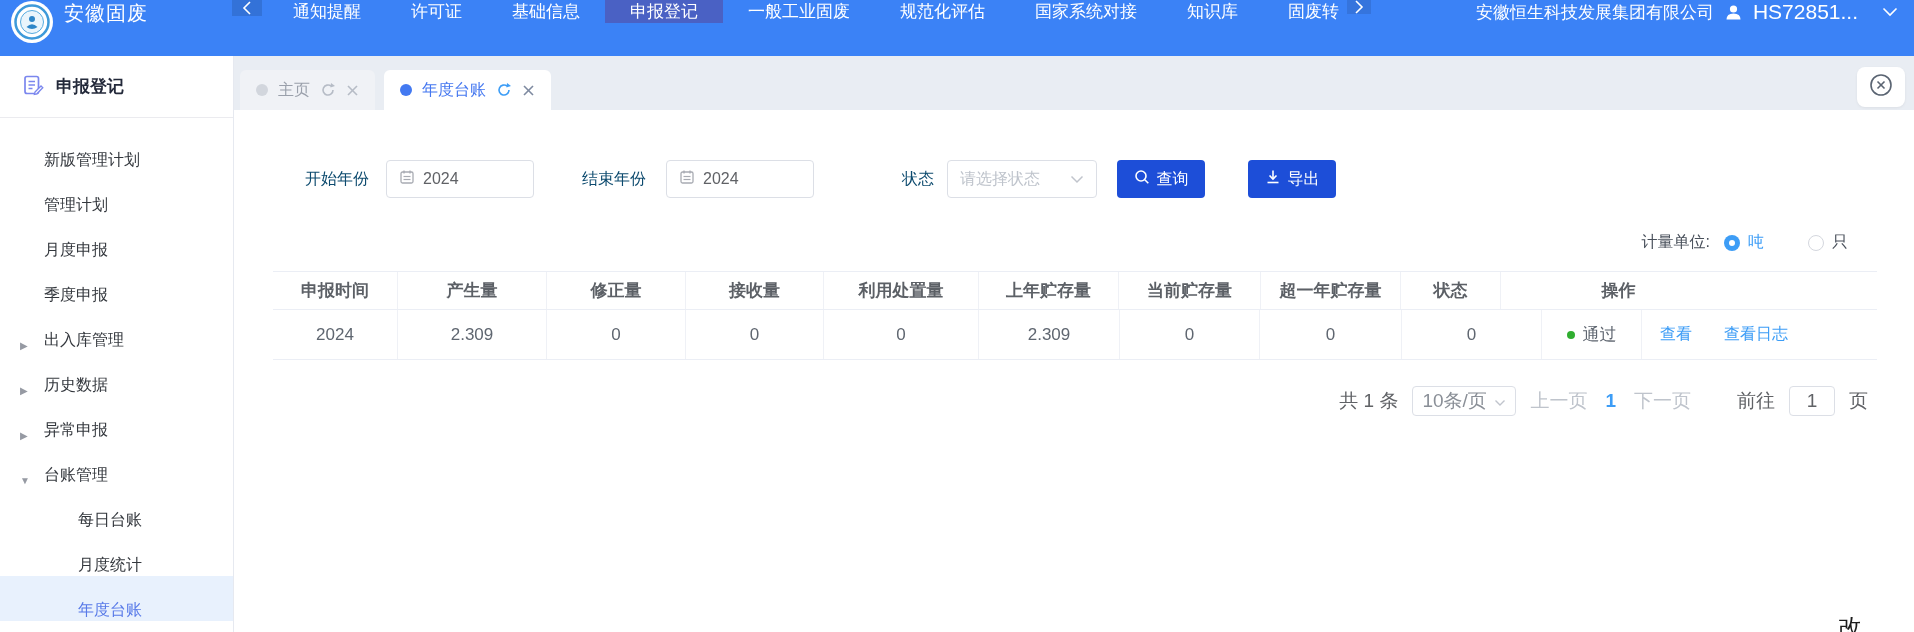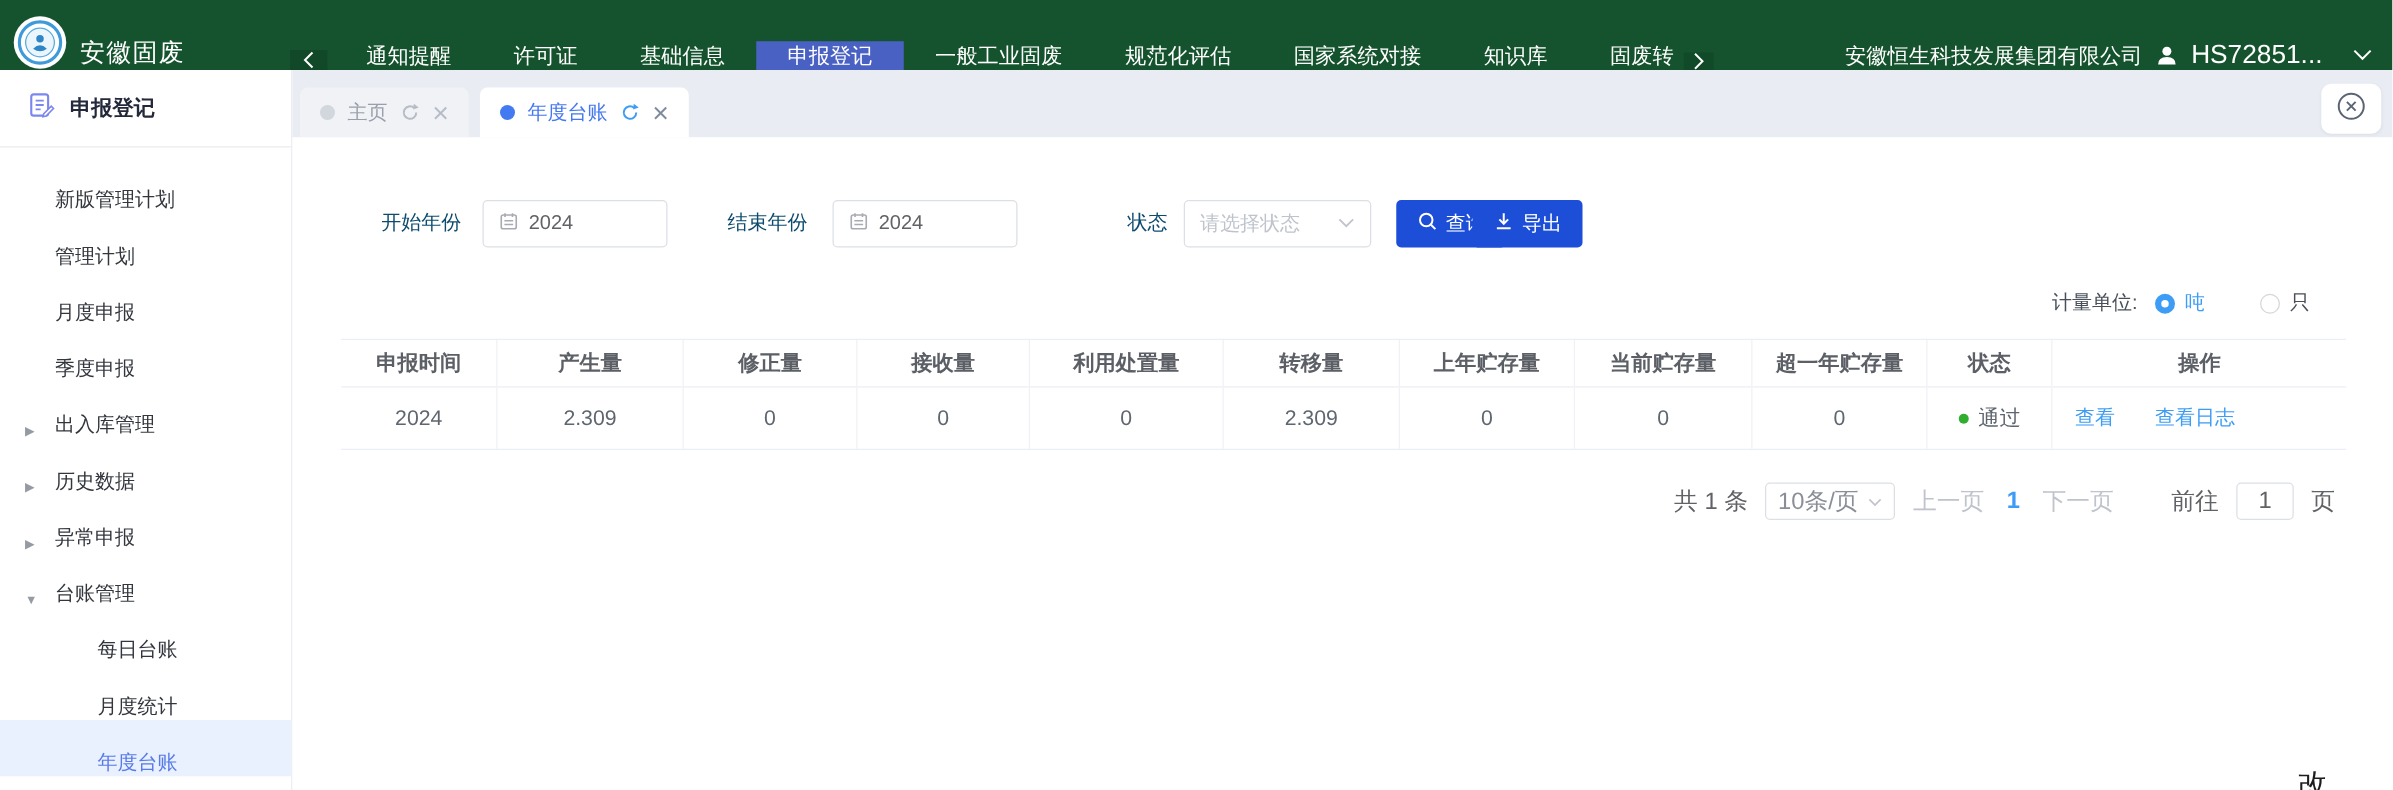--- a/index.html
+++ b/index.html
@@ -1,20 +1,20 @@
 <!DOCTYPE html>
 <html><head>
 <meta charset="utf-8">
 <style>
   * { margin:0; padding:0; box-sizing:border-box; }
   html,body { width:1914px; height:632px; overflow:hidden; }
   body { font-family:"Liberation Sans","DejaVu Sans",sans-serif; background:#fff; position:relative; }
 
   
-  .navbar { position:absolute; left:0; top:0; width:1914px; height:56px; background:#14532d; display:flex; align-items:flex-end; color:#fff; }
+  .navbar { position:absolute; left:0; top:0; width:1914px; height:56px; background:#3b82f6; display:flex; align-items:flex-start; color:#fff; }
   .logo-wrap { width:64px; display:flex; align-items:center; justify-content:center; }
   .app-title { display:flex; align-items:center; font-size:20px; font-weight:500; letter-spacing:1px; width:150px; }
   .nav-collapse { width:30px; background:rgba(0,0,0,.12); display:flex; align-items:center; justify-content:center; margin-left:18px; cursor:pointer; }
   .nav-items { display:flex; align-items:stretch; margin-left:6px; }
   .nav-item { display:flex; align-items:center; padding:0 25px; font-size:17px; cursor:pointer; white-space:nowrap; }
   .nav-item.active { background:#4A61C4; }
   .nav-item.clipped { padding-right:8px; }
   .nav-chev-right { width:24px; background:rgba(0,0,0,.10); display:flex; align-items:center; justify-content:center; }
   .nav-right { margin-left:14px; display:flex; align-items:center; gap:10px; padding-right:16px; flex:1; justify-content:flex-end; }
   .company-name { font-size:17px; white-space:nowrap; }
@@ -294,21 +294,21 @@
 
   <button class="btn" style="left:883px; width:88px;">
     <span>
       <svg width="16" height="16" viewBox="0 0 16 16">
           <circle cx="7" cy="7" r="5" fill="none" stroke="#fff" stroke-width="1.6"></circle>
           <line x1="10.8" y1="10.8" x2="14.3" y2="14.3" stroke="#fff" stroke-width="1.6"></line>
         </svg>
     </span>
     <span>查询</span>
   </button>
-  <button class="btn" style="left:944px; width:88px;">
+  <button class="btn" style="left:1014px; width:88px;">
     <span>
       <svg width="16" height="16" viewBox="0 0 16 16">
           <line x1="8" y1="1.5" x2="8" y2="9.5" stroke="#fff" stroke-width="1.6"></line>
           <polyline points="4.5,6.5 8,10 11.5,6.5" fill="none" stroke="#fff" stroke-width="1.6"></polyline>
           <line x1="2.5" y1="13.5" x2="13.5" y2="13.5" stroke="#fff" stroke-width="1.6"></line>
         </svg>
     </span>
     <span>导出</span>
   </button>
 
@@ -325,21 +325,20 @@
     </span>
   </div>
 
   <div class="table">
     <div class="tr head">
       <div class="th" style="width:125px;">申报时间</div>
       <div class="th" style="width:149px;">产生量</div>
       <div class="th" style="width:139px;">修正量</div>
       <div class="th" style="width:138px;">接收量</div>
       <div class="th" style="width:155px;">利用处置量</div>
-      <div class="th" style="width:141px;">转移量</div>
       <div class="th" style="width:140px;">上年贮存量</div>
       <div class="th" style="width:142px;">当前贮存量</div>
       <div class="th" style="width:140px;">超一年贮存量</div>
       <div class="th" style="width:100px;">状态</div>
       <div class="th" style="width:235px;">操作</div>
     </div>
     <div class="tr body">
       <div class="td" style="width:125px;">2024</div>
       <div class="td" style="width:149px;">2.309</div>
       <div class="td" style="width:139px;">0</div>

